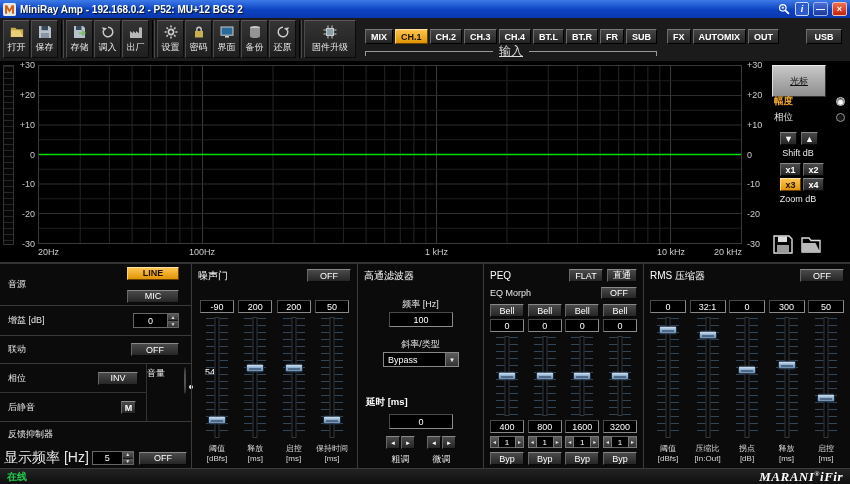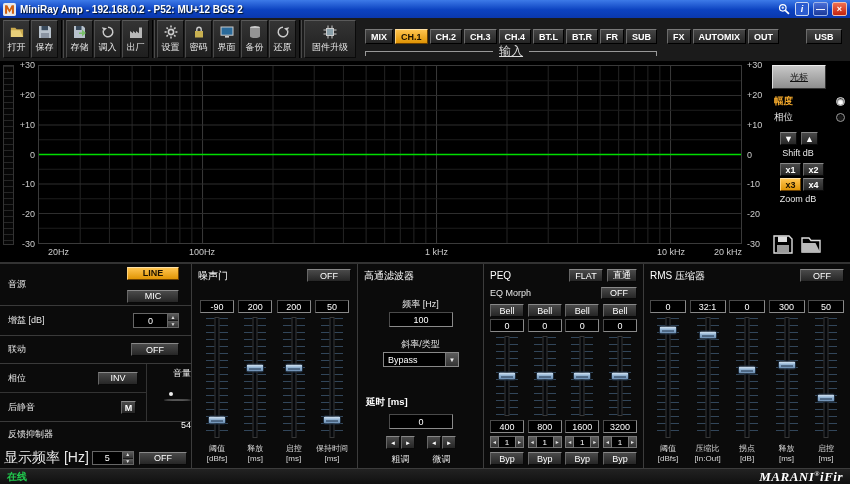--- a/index.html
+++ b/index.html
@@ -51,21 +51,21 @@
     background-image:repeating-linear-gradient(to bottom,#262626 0 1px,transparent 1px 6px);}
   .y-axis{position:absolute;top:3px;height:179px;}
   .y-axis span{position:absolute;transform:translateY(-50%);font-size:9px;color:#ccc;display:block;width:100%;}
   .y-axis.left{left:13px;width:22px;text-align:right;}
   .y-axis.right{left:745px;width:22px;text-align:left;padding-left:2px;}
   .plot{position:absolute;left:38px;top:3px;width:704px;height:179px;background:#000;border:1px solid #3a3a3a;}
   .plot svg{display:block;width:100%;height:100%;}
   .x-axis{position:absolute;left:38px;top:184px;width:704px;height:13px;}
   .x-axis span{position:absolute;top:1px;font-size:9px;color:#ccc;white-space:nowrap;}
   .graph-side{position:absolute;left:768px;top:0;width:82px;height:198px;background:#000;}
-  .cursor-btn{position:absolute;top:3px;left:4px;width:54px;height:24px;
+  .cursor-btn{position:absolute;top:3px;left:4px;width:54px;height:32px;
     background:linear-gradient(#c8c8c8,#8e8e8e);color:#111;border:1px solid;border-color:#eee #333 #333 #ddd;font-size:9px;
     display:flex;align-items:center;justify-content:center;text-decoration:underline;}
   .radio-row{position:absolute;left:6px;right:5px;height:12px;display:flex;align-items:center;}
   .radio-row .rlbl{flex:1;font-size:9.5px;}
   .amp-label{color:#f2a82c;font-weight:bold;}
   .ph-label{color:#eee;}
   .radio{width:9px;height:9px;border-radius:50%;background:#181818;border:1px solid #999;box-shadow:inset 0 1px 2px #000;}
   .radio.on{background:radial-gradient(circle,#fff 0 60%,#555 70%);border-color:#ddd;}
   .shift-row{position:absolute;left:12px;display:flex;gap:4px;}
   .sbtn{width:17px;height:13px;font-size:6px;}
@@ -123,21 +123,21 @@
   .sec-rms{left:643px;width:207px;}
   .sec-head{position:absolute;top:4px;left:6px;right:6px;height:15px;display:flex;align-items:center;gap:4px;}
   .morph-row{position:absolute;top:22px;left:6px;right:6px;height:13px;display:flex;align-items:center;}
   .lrow{position:absolute;left:0;right:0;display:flex;align-items:center;padding:0 8px;}
   .db{border-bottom:1px solid #3a3a3a;}
   .stack{margin-left:auto;margin-right:4px;display:flex;flex-direction:column;gap:10px;}
   .lblock{position:absolute;left:0;right:0;}
   .lblock-left{position:absolute;left:0;top:0;width:146px;height:100%;}
   .db2{border-bottom:1px solid #333;}
   .vol-col{position:absolute;left:146px;right:0;top:0;height:100%;border-left:1px solid #333;
-    display:flex;flex-direction:column;align-items:flex-end;padding-top:3px;gap:19px;}
+    display:flex;flex-direction:row;align-items:flex-start;padding-top:3px;gap:19px;}
   .vol-val{font-size:9px;color:#fff;}
   .param-cols{position:absolute;display:flex;justify-content:space-between;}
   .gate-cols{left:8px;right:8px;top:36px;bottom:3px;}
   .rms-cols{left:6px;right:6px;top:36px;bottom:3px;}
   .peq-cols{left:6px;right:6px;top:40px;bottom:3px;}
   .pcol{display:flex;flex-direction:column;width:34px;}
   .pcol .vbox{width:100%;}
   .sec-rms .pcol{width:36px;}
   .bell{width:100%;height:13px;}
   .byp{width:100%;height:13px;margin-top:4px;}
@@ -393,21 +393,21 @@
           <line x1="0" y1="74.58333333333334" x2="704" y2="74.58333333333334" stroke="#1e1e1e" stroke-width="1"></line>
           <line x1="0" y1="59.666666666666664" x2="704" y2="59.666666666666664" stroke="#2e2e2e" stroke-width="1"></line>
           <line x1="0" y1="44.75" x2="704" y2="44.75" stroke="#1e1e1e" stroke-width="1"></line>
           <line x1="0" y1="29.833333333333332" x2="704" y2="29.833333333333332" stroke="#2e2e2e" stroke-width="1"></line>
           <line x1="0" y1="14.916666666666666" x2="704" y2="14.916666666666666" stroke="#1e1e1e" stroke-width="1"></line>
           <line x1="0" y1="89.5" x2="704" y2="89.5" stroke="#00dd00" stroke-width="1.6"></line>
         </svg>
     </div>
 
     <div class="x-axis">
-      <span style="left:10px">20Hz</span>
+      <span style="left:0">20Hz</span>
       <span style="left:23.3%;transform:translateX(-50%)">100Hz</span>
       <span style="left:56.6%;transform:translateX(-50%)">1 kHz</span>
       <span style="left:89.9%;transform:translateX(-50%)">10 kHz</span>
       <span style="left:100%;transform:translateX(-100%)">20 kHz</span>
     </div>
 
     <div class="y-axis right">
       <span style="top:0">+30</span>
       <span style="top:30px">+20</span>
       <span style="top:60px">+10</span>

